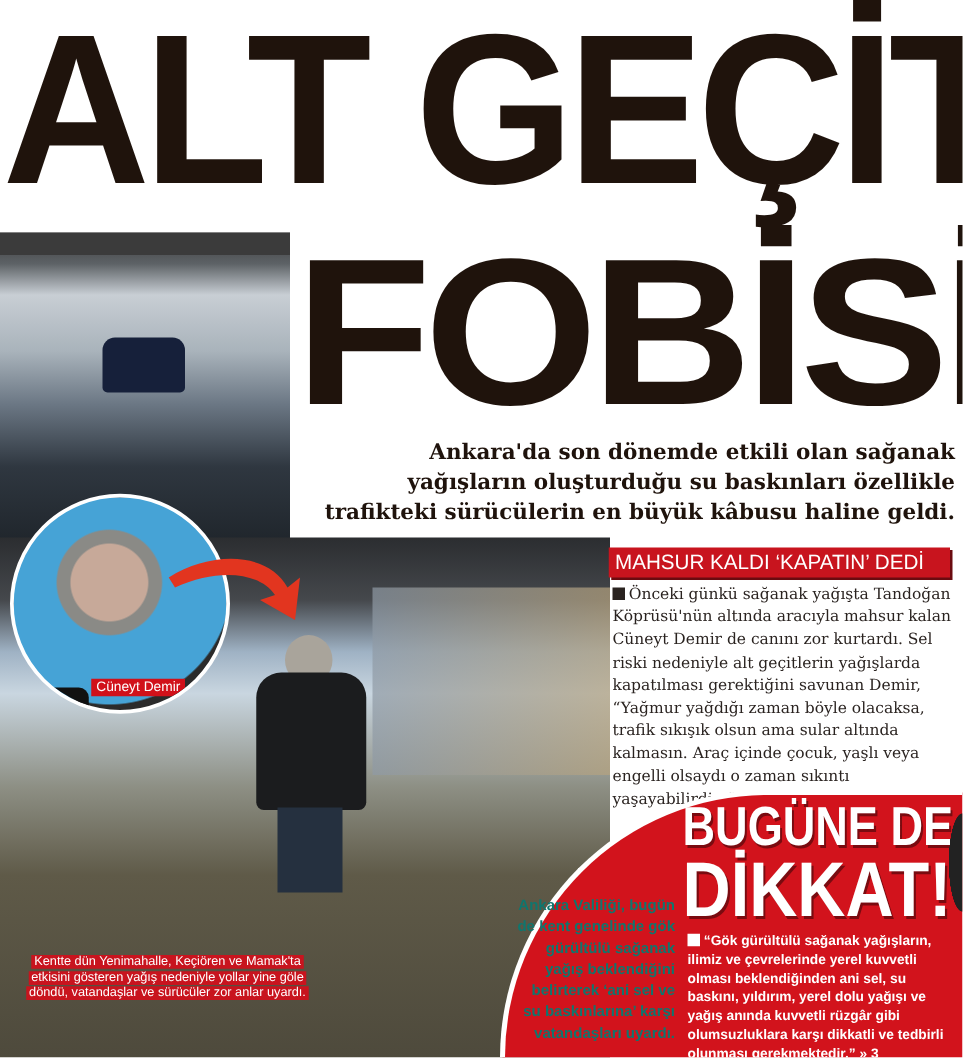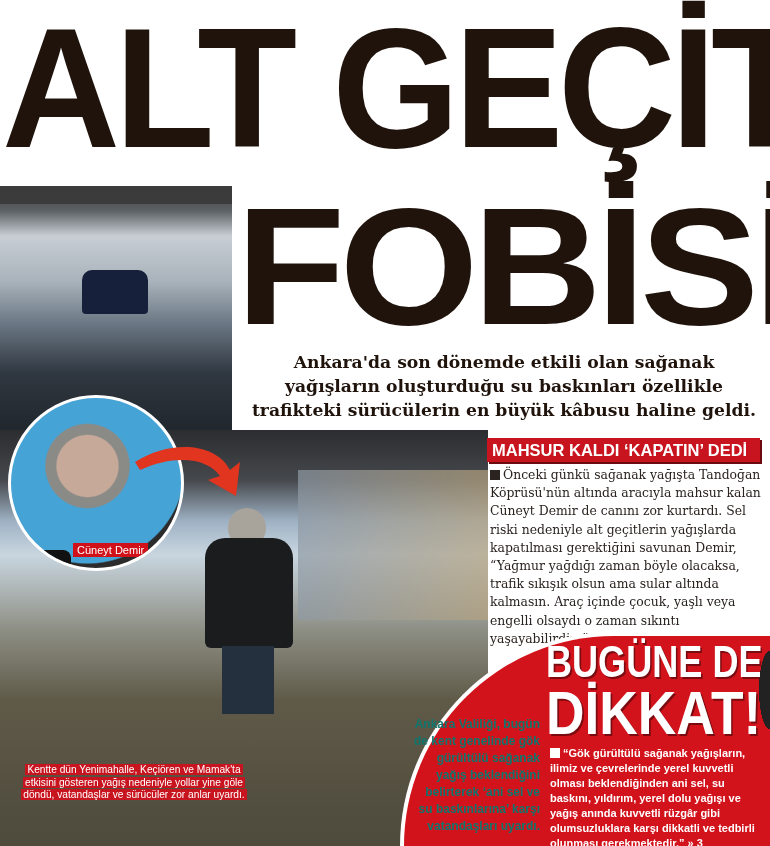--- a/index.html
+++ b/index.html
@@ -18,23 +18,23 @@
     #photo-main .wall { position:absolute; right:0; top:40px; width:190px; height:150px; background: linear-gradient(90deg, #8f9aa5, #b6a37f); opacity:0.7; }
     #photo-main .man-shirt { position:absolute; left:205px; top:108px; width:88px; height:110px; background:#1b1c1e; border-radius: 20px 20px 6px 6px; }
     #photo-main .man-head { position:absolute; left:228px; top:78px; width:38px; height:40px; background:#a9a49b; border-radius:50%; }
     #photo-main .man-legs { position:absolute; left:222px; top:216px; width:52px; height:68px; background:#25303f; }
     #circle-photo { left: 8px; top: 395px; width: 176px; height: 176px; border-radius: 50%; border: 3px solid #ffffff; background:
       radial-gradient(circle at 45% 40%, #c7a999 0 22%, #8a8a86 23% 30%, #46a3d6 31% 70%, #2b2b2b 71%); overflow: hidden; box-sizing: border-box; }
     #circle-caption { position:absolute; left:62px; top:145px; background:#d1111a; color:#fff; font-size:11px; padding:1px 4px; font-family: "Liberation Sans", sans-serif; }
     #mic { position:absolute; left:20px; top:120px; width:40px; height:40px; background:#111; border-radius:8px; color:#fff; font-size:10px; font-weight:bold; text-align:center; line-height:40px;margin-top:32px; }
     #arrow { left: 130px; top: 440px; width: 120px; height: 60px; }
     
-    #deck { left: 244px; top: 350px; width: 520px; color: #1f130c; font-family: "DejaVu Serif", serif; font-weight: bold; font-size: 17.2px; line-height: 24px; text-align: center; }
+    #deck { left: 244px; top: 350px; width: 520px; color: #1f130c; font-family: "DejaVu Serif", serif; font-weight: bold; font-size: 17.2px; line-height: 24px; text-align: right; }
     
-    #box-head { left: 487px; top: 438px; width: 273px; height: 24px; background: #c8141e; color: #fff; font-family: "Liberation Sans", sans-serif; font-weight: bold; font-size: 16.5px; line-height: 24px; padding-left: 5px; box-sizing: border-box; white-space: nowrap; box-shadow: 2px 2px 0 #6b0b10; }
+    #box-head { left: 487px; top: 438px; width: 273px; height: 24px; background: #c8141e; color: #fff; font-family: "Liberation Sans", sans-serif; font-weight: normal; font-size: 16.5px; line-height: 24px; padding-left: 5px; box-sizing: border-box; white-space: nowrap; box-shadow: 2px 2px 0 #6b0b10; }
     #box-body { left: 490px; top: 466px; width: 272px; font-family: "DejaVu Serif", serif; font-size: 12.4px; line-height: 18.2px; color: #2a2320; }
     #box-body .sq { display:inline-block; width:10px; height:10px; background:#2a2320; margin-right:3px; vertical-align:-1px; }
     #box-body .more { font-weight: bold; }
     
     #red-panel { left: 400px; top: 632px; width: 370px; height: 214px; background: #d2131c; border-radius: 220px 0 0 0; border-top: 4px solid #fff; border-left: 4px solid #fff; box-sizing: border-box; }
     #red-title1 { left: 546px; top: 640px; color: #fff; font-family: "Liberation Sans", sans-serif; font-weight: 900; font-size: 44px; line-height: 44px; transform: scaleX(0.82); transform-origin:left top; white-space: nowrap; text-shadow: 2px 2px 0 #7a0b10; }
     #red-title2 { left: 546px; top: 684px; color: #fff; font-family: "Liberation Sans", sans-serif; font-weight: 900; font-size: 62px; line-height: 58px; transform: scaleX(0.86); transform-origin:left top; white-space: nowrap; text-shadow: 2px 2px 0 #7a0b10; }
     #red-left { left: 410px; top: 716px; width: 130px; color: #0f766e; font-family: "Liberation Sans", sans-serif; font-weight: bold; font-size: 12px; line-height: 17px; text-align: right; }
     #red-body { left: 550px; top: 746px; width: 215px; color: #fff; font-family: "Liberation Sans", sans-serif; font-weight: bold; font-size: 11px; line-height: 15px; }
     #red-body .sq { display:inline-block; width:10px; height:10px; background:#fff; margin-right:3px; vertical-align:-1px; }

